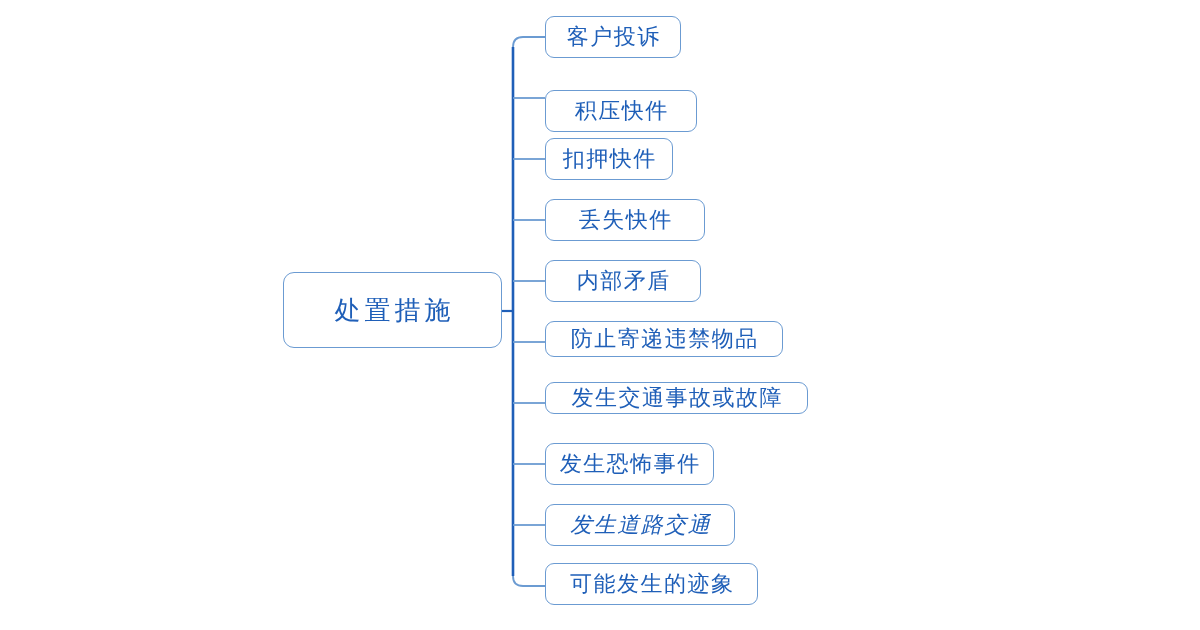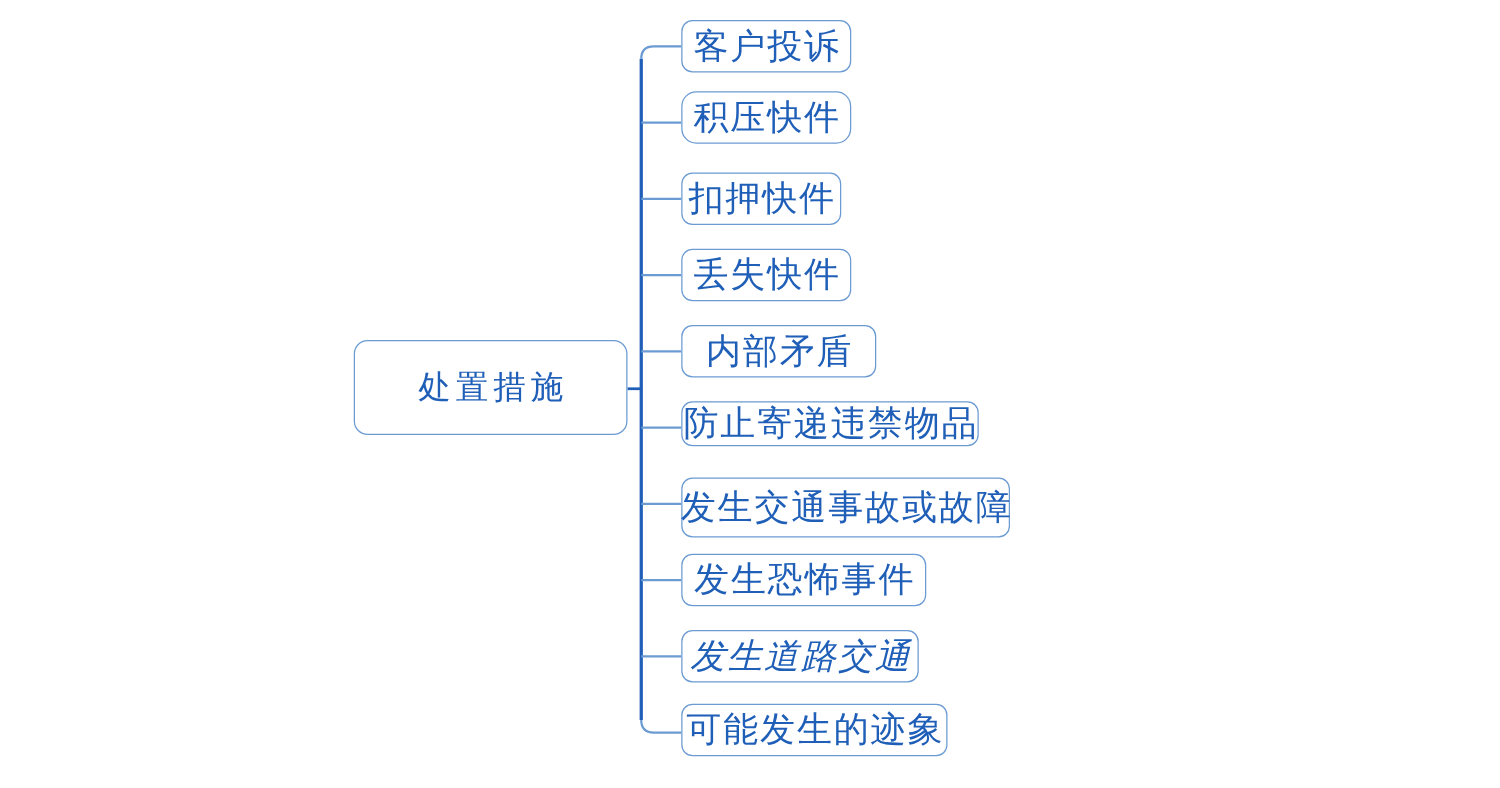--- a/index.html
+++ b/index.html
@@ -46,21 +46,21 @@
 
   .node.root {
     border-radius: 11px;
     border-width: 1.8px;
     font-size: 26px;
     letter-spacing: 4px;
     text-indent: 4px;
   }
 
   .node.child {
-    font-size: 28px;
+    font-size: 22px;
     letter-spacing: 1.5px;
     text-indent: 1.5px;
   }
 
   .node-label {
     line-height: 1;
     display: block;
   }
 </style>
 </head>
@@ -81,39 +81,39 @@
       <path d="M 513 525 L 545 525" fill="none" stroke="#6b9bd2" stroke-width="1.8" stroke-linecap="butt"></path>
       <path d="M 513 576 Q 513 586 523 586 L 545 586" fill="none" stroke="#6b9bd2" stroke-width="1.8" stroke-linecap="butt"></path>
     </svg>
   <div id="node-layer">
       <div class="node root" style="left: 283px; top: 272px; width: 219px; height: 76px;">
         <span class="node-label">处置措施</span>
       </div>
       <div class="node child" style="left: 545px; top: 16px; width: 136px; height: 42px;">
         <span class="node-label">客户投诉</span>
       </div>
-      <div class="node child" style="left: 545px; top: 73px; width: 136px; height: 42px; border-radius: 12px;">
+      <div class="node child" style="left: 545px; top: 90px; width: 152px; height: 42px;">
         <span class="node-label">积压快件</span>
       </div>
       <div class="node child" style="left: 545px; top: 138px; width: 128px; height: 42px;">
         <span class="node-label">扣押快件</span>
       </div>
-      <div class="node child" style="left: 545px; top: 199px; width: 136px; height: 42px;">
+      <div class="node child" style="left: 545px; top: 199px; width: 160px; height: 42px;">
         <span class="node-label">丢失快件</span>
       </div>
       <div class="node child" style="left: 545px; top: 260px; width: 156px; height: 42px;">
         <span class="node-label">内部矛盾</span>
       </div>
       <div class="node child" style="left: 545px; top: 321px; width: 238px; height: 36px;">
         <span class="node-label">防止寄递违禁物品</span>
       </div>
-      <div class="node child" style="left: 545px; top: 382px; width: 263px; height: 48px;">
+      <div class="node child" style="left: 545px; top: 382px; width: 263px; height: 32px;">
         <span class="node-label">发生交通事故或故障</span>
       </div>
-      <div class="node child" style="left: 545px; top: 443px; width: 196px; height: 42px;">
+      <div class="node child" style="left: 545px; top: 443px; width: 169px; height: 42px;">
         <span class="node-label">发生恐怖事件</span>
       </div>
       <div class="node child" style="left: 545px; top: 504px; width: 190px; height: 42px; font-style: italic;">
         <span class="node-label">发生道路交通</span>
       </div>
       <div class="node child" style="left: 545px; top: 563px; width: 213px; height: 42px;">
         <span class="node-label">可能发生的迹象</span>
       </div>
     </div>
 </div>

